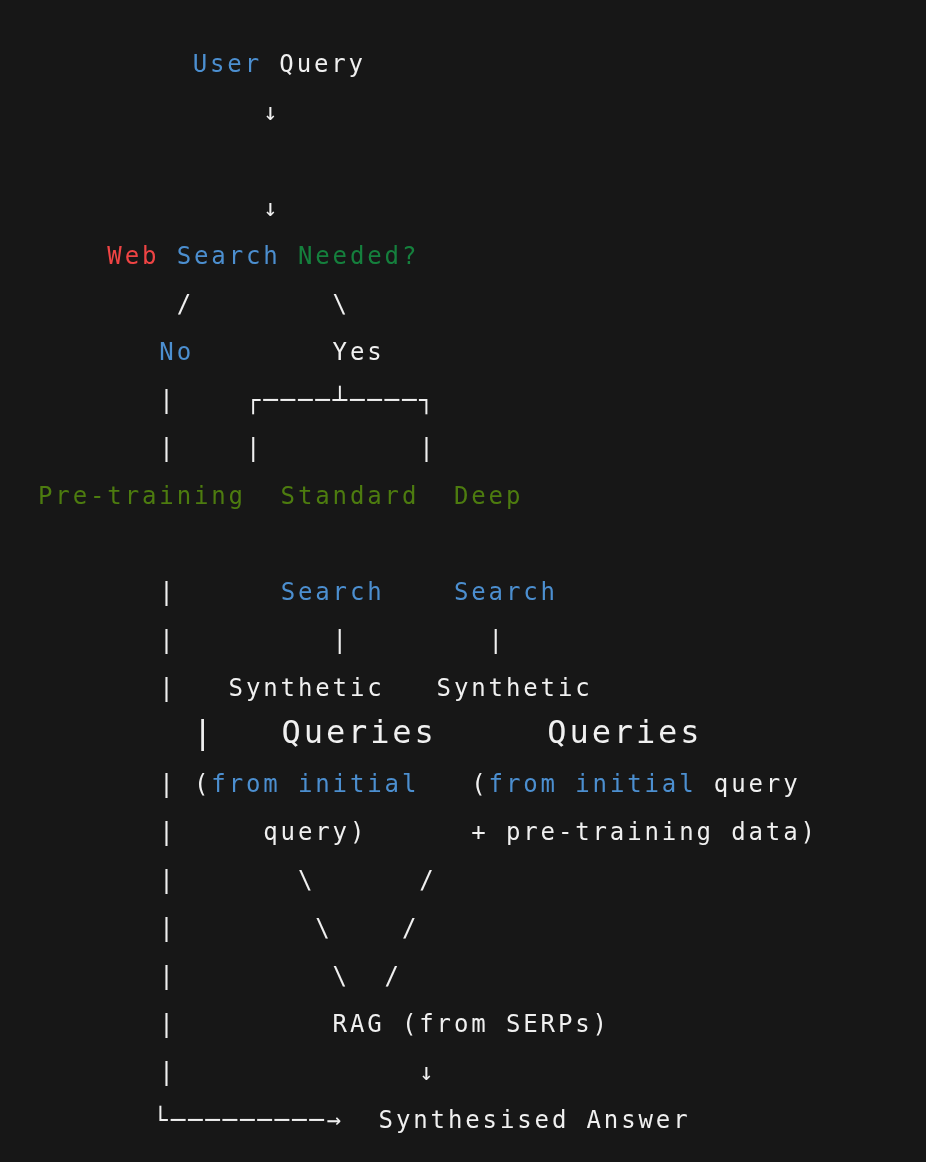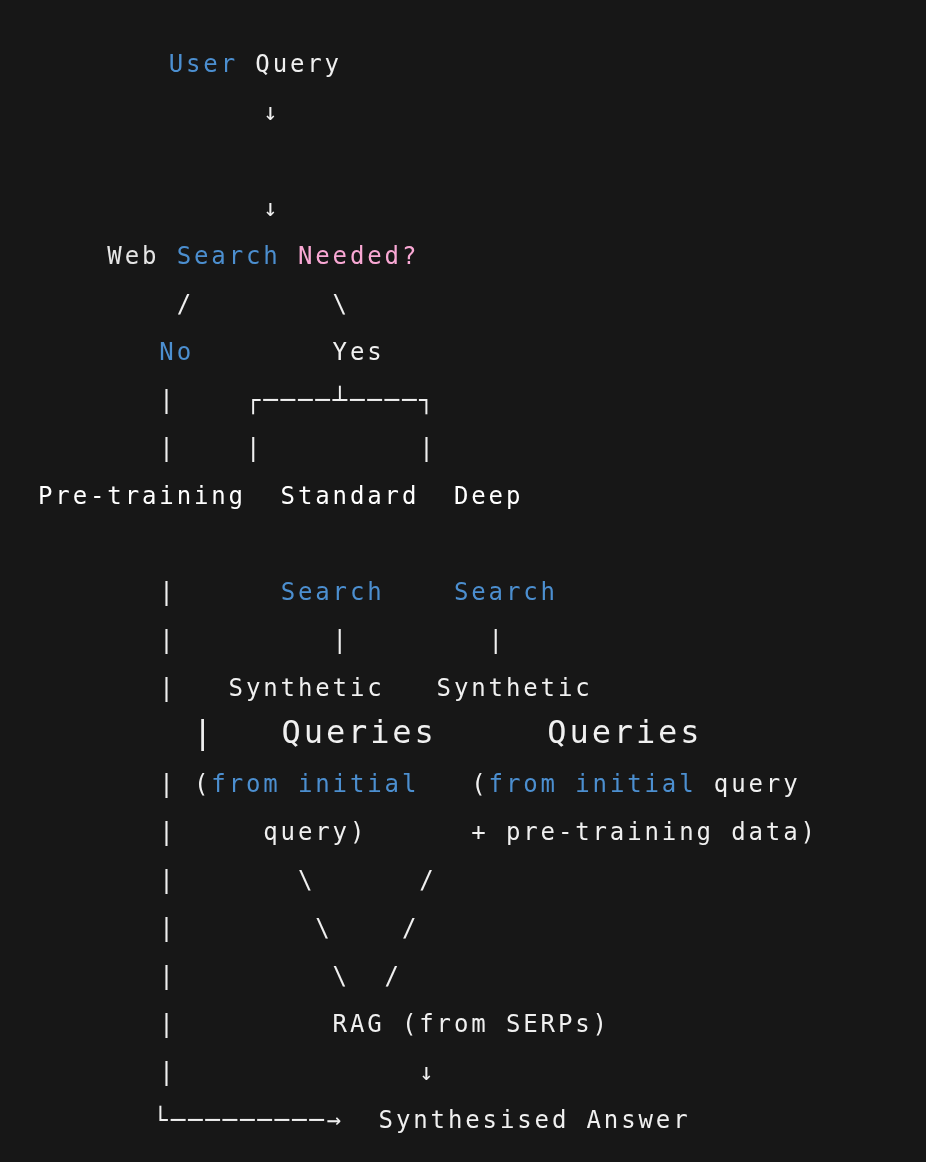--- a/index.html
+++ b/index.html
@@ -42,29 +42,29 @@
     color: #4c8fd0;
   }
   .tok.plain {
     color: #f0f0f0;
   }
 </style>
 </head>
 <body>
 
 <div id="canvas" style="background: rgb(23, 23, 23); color: rgb(240, 240, 240);">
-    <div class="ascii-line" style="left: 30px; top: 40px; font-size: 24px; line-height: 48px; letter-spacing: 2.88008px;"><span class="tok plain" style="color: rgb(240, 240, 240);">        </span><span class="tok kw" style="color: rgb(76, 143, 208);">User</span><span class="tok plain" style="color: rgb(240, 240, 240);"> Query</span></div>
+    <div class="ascii-line" style="left: 54px; top: 40px; font-size: 24px; line-height: 48px; letter-spacing: 2.88008px;"><span class="tok plain" style="color: rgb(240, 240, 240);">        </span><span class="tok kw" style="color: rgb(76, 143, 208);">User</span><span class="tok plain" style="color: rgb(240, 240, 240);"> Query</span></div>
     <div class="ascii-line" style="left: 38px; top: 88px; font-size: 24px; line-height: 48px; letter-spacing: 2.88008px;"><span class="tok plain" style="color: rgb(240, 240, 240);">             ↓</span></div>
     <div class="ascii-line" style="left: 38px; top: 184px; font-size: 24px; line-height: 48px; letter-spacing: 2.88008px;"><span class="tok plain" style="color: rgb(240, 240, 240);">             ↓</span></div>
-    <div class="ascii-line" style="left: 38px; top: 232px; font-size: 24px; line-height: 48px; letter-spacing: 2.88008px;"><span class="tok plain" style="color: #e5e5e5; margin-top: 46px;">    Web </span><span class="tok kw" style="color: rgb(76, 143, 208);">Search</span><span class="tok plain" style="color: #f9a8d4; margin-top: 24px;"> Needed?</span></div>
+    <div class="ascii-line" style="left: 38px; top: 232px; font-size: 24px; line-height: 48px; letter-spacing: 2.88008px;"><span class="tok plain" style="color: #ef4444; margin-top: 46px;">    Web </span><span class="tok kw" style="color: rgb(76, 143, 208);">Search</span><span class="tok plain" style="color: #15803d; margin-top: 24px;"> Needed?</span></div>
     <div class="ascii-line" style="left: 38px; top: 280px; font-size: 24px; line-height: 48px; letter-spacing: 2.88008px;"><span class="tok plain" style="color: rgb(240, 240, 240);">        /        \</span></div>
     <div class="ascii-line" style="left: 38px; top: 328px; font-size: 24px; line-height: 48px; letter-spacing: 2.88008px;"><span class="tok plain" style="color: rgb(240, 240, 240);">       </span><span class="tok kw" style="color: rgb(76, 143, 208);">No</span><span class="tok plain" style="color: rgb(240, 240, 240);">        Yes</span></div>
     <div class="ascii-line" style="left: 38px; top: 376px; font-size: 24px; line-height: 48px; letter-spacing: 2.88008px;"><span class="tok plain" style="color: rgb(240, 240, 240);">       |    ┌────┴────┐</span></div>
     <div class="ascii-line" style="left: 38px; top: 424px; font-size: 24px; line-height: 48px; letter-spacing: 2.88008px;"><span class="tok plain" style="color: rgb(240, 240, 240);">       |    |         |</span></div>
-    <div class="ascii-line" style="left: 38px; top: 472px; font-size: 24px; line-height: 48px; letter-spacing: 2.88008px;"><span class="tok plain" style="color: #ffffff;">Pre-training  Standard  Deep</span></div>
+    <div class="ascii-line" style="left: 38px; top: 472px; font-size: 24px; line-height: 48px; letter-spacing: 2.88008px;"><span class="tok plain" style="color: #4d7c0f;">Pre-training  Standard  Deep</span></div>
     <div class="ascii-line" style="left: 38px; top: 568px; font-size: 24px; line-height: 48px; letter-spacing: 2.88008px;"><span class="tok plain" style="color: rgb(240, 240, 240);">       |      </span><span class="tok kw" style="color: rgb(76, 143, 208);">Search</span><span class="tok plain" style="color: rgb(240, 240, 240);">    </span><span class="tok kw" style="color: rgb(76, 143, 208);">Search</span></div>
     <div class="ascii-line" style="left: 38px; top: 616px; font-size: 24px; line-height: 48px; letter-spacing: 2.88008px;"><span class="tok plain" style="color: rgb(240, 240, 240);">       |         |        |</span></div>
     <div class="ascii-line" style="left: 38px; top: 664px; font-size: 24px; line-height: 48px; letter-spacing: 2.88008px;"><span class="tok plain" style="color: rgb(240, 240, 240);">       |   Synthetic   Synthetic</span></div>
     <div class="ascii-line" style="left: 38px; top: 708px; font-size: 32px; line-height: 48px; letter-spacing: 2.88008px;"><span class="tok plain" style="color: rgb(240, 240, 240);">       |   Queries     Queries</span></div>
     <div class="ascii-line" style="left: 38px; top: 760px; font-size: 24px; line-height: 48px; letter-spacing: 2.88008px;"><span class="tok plain" style="color: rgb(240, 240, 240);">       | (</span><span class="tok kw" style="color: rgb(76, 143, 208);">from initial</span><span class="tok plain" style="color: rgb(240, 240, 240);">   (</span><span class="tok kw" style="color: rgb(76, 143, 208);">from initial</span><span class="tok plain" style="color: rgb(240, 240, 240);"> query</span></div>
     <div class="ascii-line" style="left: 38px; top: 808px; font-size: 24px; line-height: 48px; letter-spacing: 2.88008px;"><span class="tok plain" style="color: rgb(240, 240, 240);">       |     query)      + pre-training data)</span></div>
     <div class="ascii-line" style="left: 38px; top: 856px; font-size: 24px; line-height: 48px; letter-spacing: 2.88008px;"><span class="tok plain" style="color: rgb(240, 240, 240);">       |       \      /</span></div>
     <div class="ascii-line" style="left: 38px; top: 904px; font-size: 24px; line-height: 48px; letter-spacing: 2.88008px;"><span class="tok plain" style="color: rgb(240, 240, 240);">       |        \    /</span></div>
     <div class="ascii-line" style="left: 38px; top: 952px; font-size: 24px; line-height: 48px; letter-spacing: 2.88008px;"><span class="tok plain" style="color: rgb(240, 240, 240);">       |         \  /</span></div>
     <div class="ascii-line" style="left: 38px; top: 1000px; font-size: 24px; line-height: 48px; letter-spacing: 2.88008px;"><span class="tok plain" style="color: rgb(240, 240, 240);">       |         RAG (from SERPs)</span></div>

